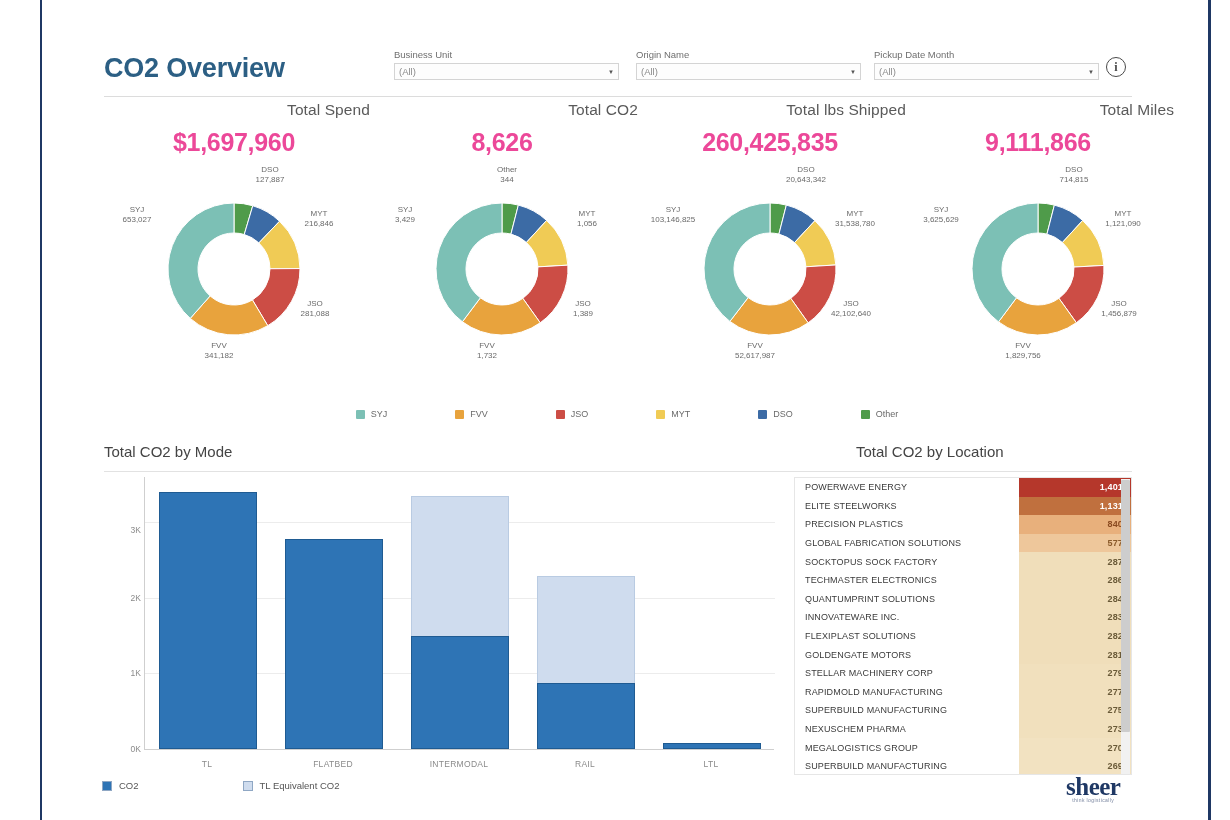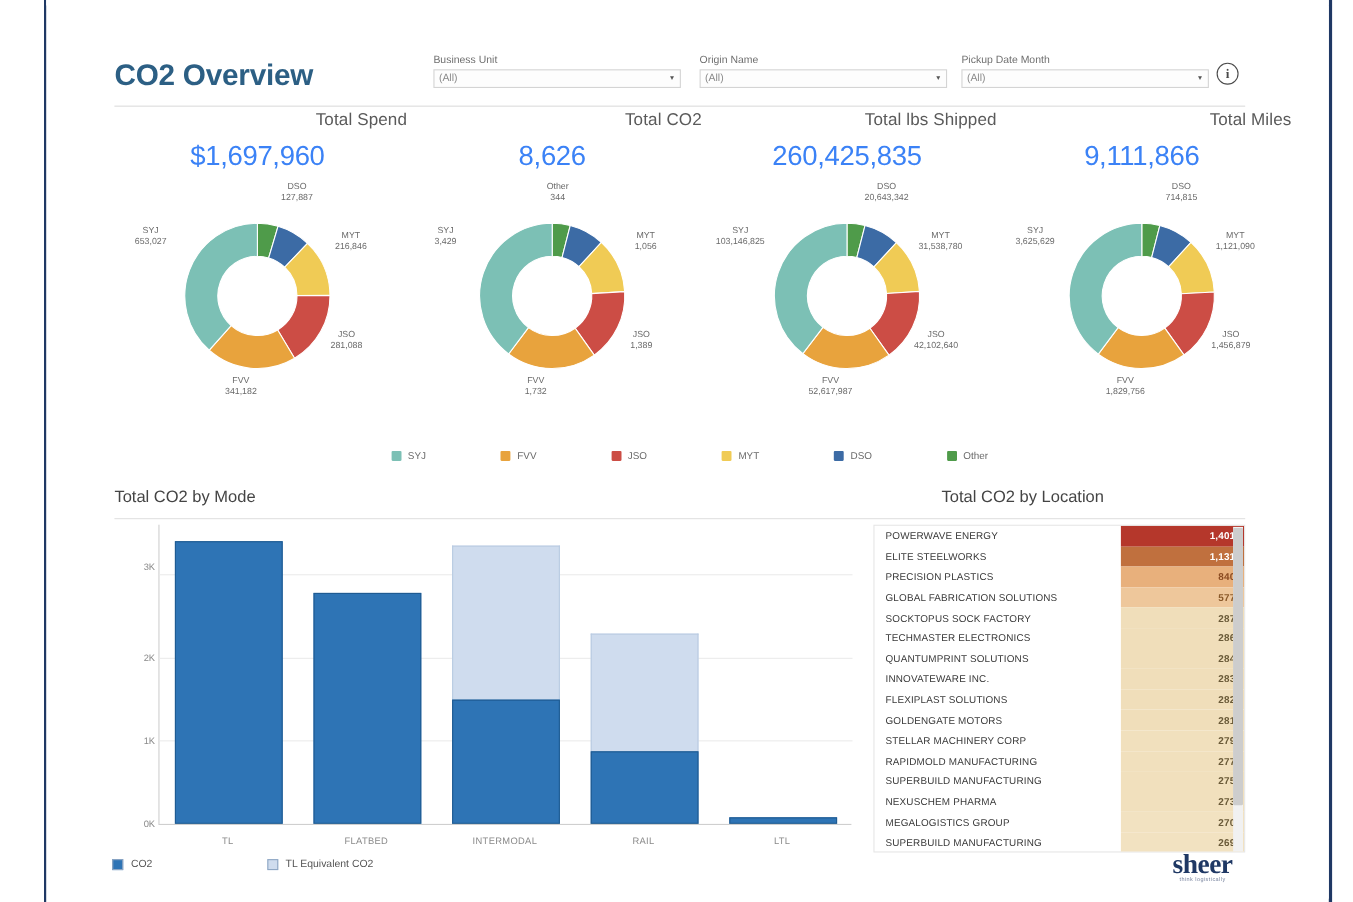--- a/index.html
+++ b/index.html
@@ -64,21 +64,21 @@
   .kpi-col { position:absolute; top:0; width:272px; height:300px; }
   .kpi-col.c0 { left:52px; }
   .kpi-col.c1 { left:320px; }
   .kpi-col.c2 { left:588px; }
   .kpi-col.c3 { left:856px; }
   .kpi-title {
     text-align:right; font-size:15.5px; color:#5a5a5a; font-weight:400;
     letter-spacing:0.1px;
   }
   .kpi-value {
-    text-align:center; font-size:25px; color:#3b82f6; font-weight:400;
+    text-align:center; font-size:25px; color:#ec4899; font-weight:700;
     margin-top:9px; letter-spacing:-0.3px;
   }
   .donut-wrap { position:relative; width:272px; height:215px; margin-top:8px; }
   .donut-wrap svg { position:absolute; left:0; top:0; }
   .dlabel {
     position:absolute; font-size:8px; color:#6a6a6a; text-align:center;
     line-height:1.25; white-space:nowrap;
   }
   .dlabel .v { display:block; }
 
@@ -303,21 +303,21 @@
       <div id="lower-rule"></div>
 
       <div id="bar-chart">
         <div id="bar-plot">
             <div class="ytick" style="top: 272px;">0K</div>
             <div class="gridline" style="top: 196.444px;"></div>
             <div class="ytick" style="top: 196.444px;">1K</div>
             <div class="gridline" style="top: 120.889px;"></div>
             <div class="ytick" style="top: 120.889px;">2K</div>
             <div class="gridline" style="top: 45.3333px;"></div>
-            <div class="ytick" style="top: 38px;">3K</div>
+            <div class="ytick" style="top: 53px;">3K</div>
             <div class="bar-group" style="left: 14px; width: 98px;">
               <div class="bar-seg-co2" style="height: 257.191px;"></div>
             </div>
             <div class="bar-group" style="left: 140px; width: 98px;">
               <div class="bar-seg-co2" style="height: 210.196px;"></div>
             </div>
             <div class="bar-group" style="left: 266px; width: 98px;">
               <div class="bar-seg-equiv" style="height: 139.778px;"></div>
               <div class="bar-seg-co2" style="height: 113.333px;"></div>
             </div>

